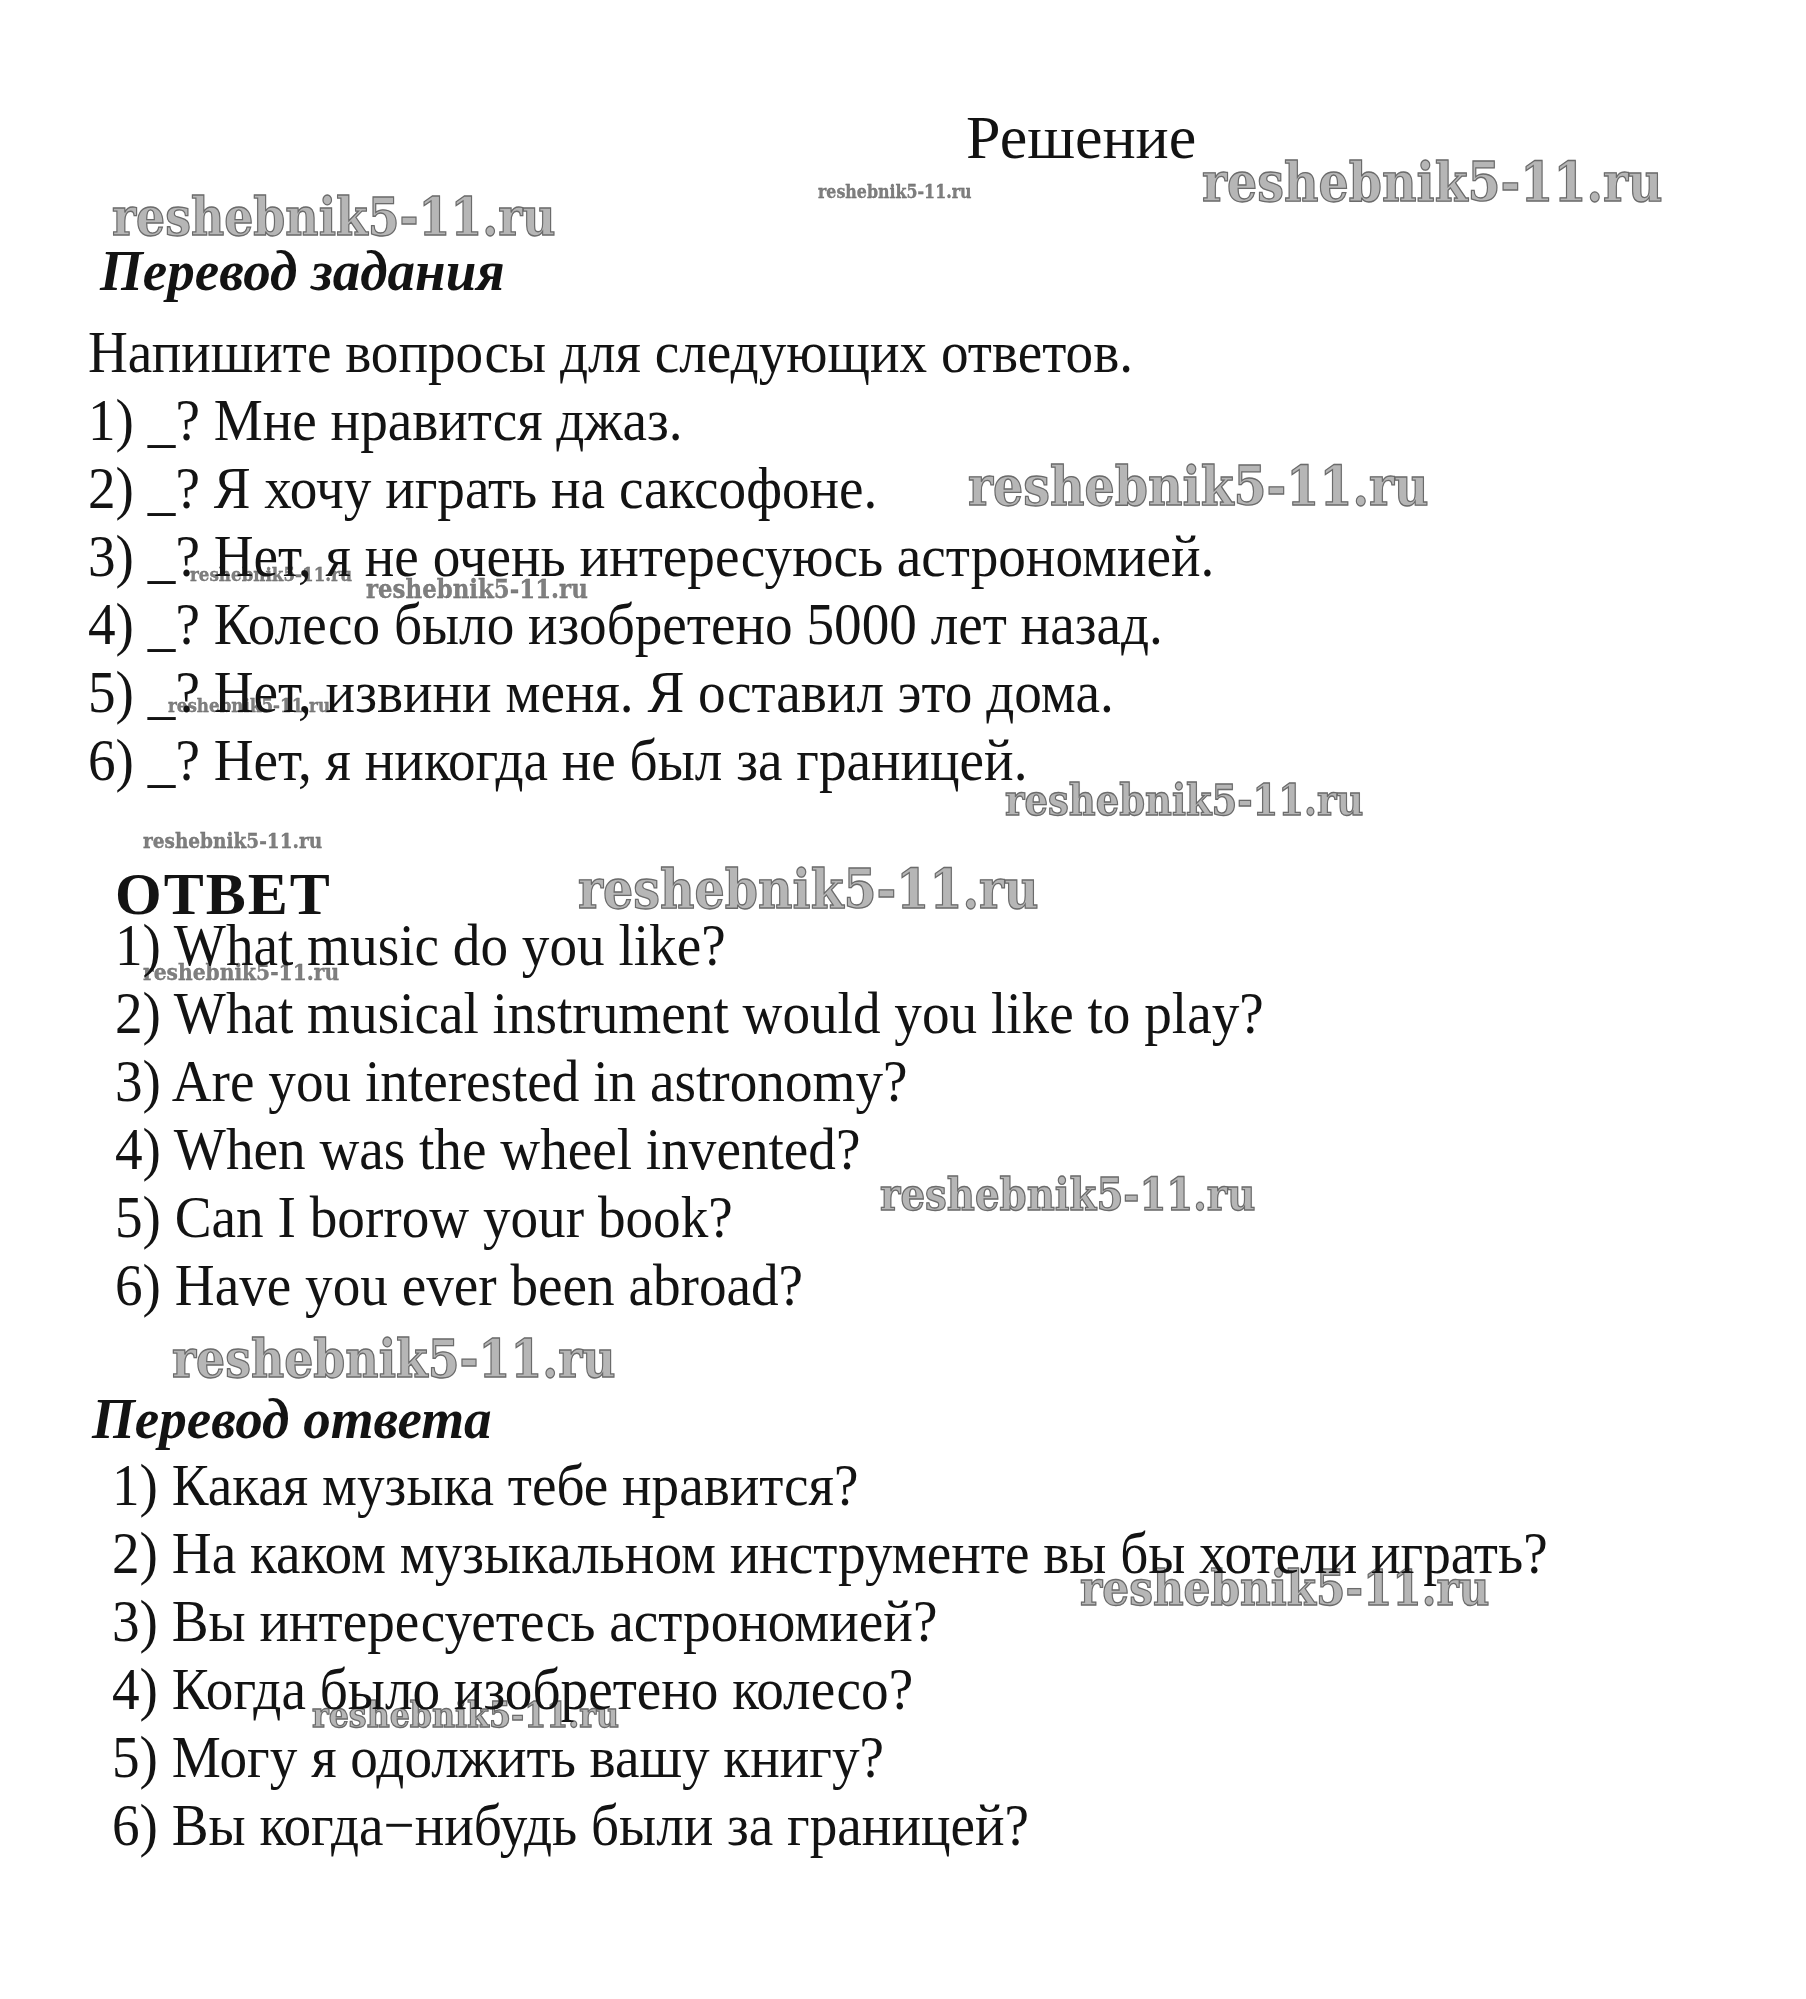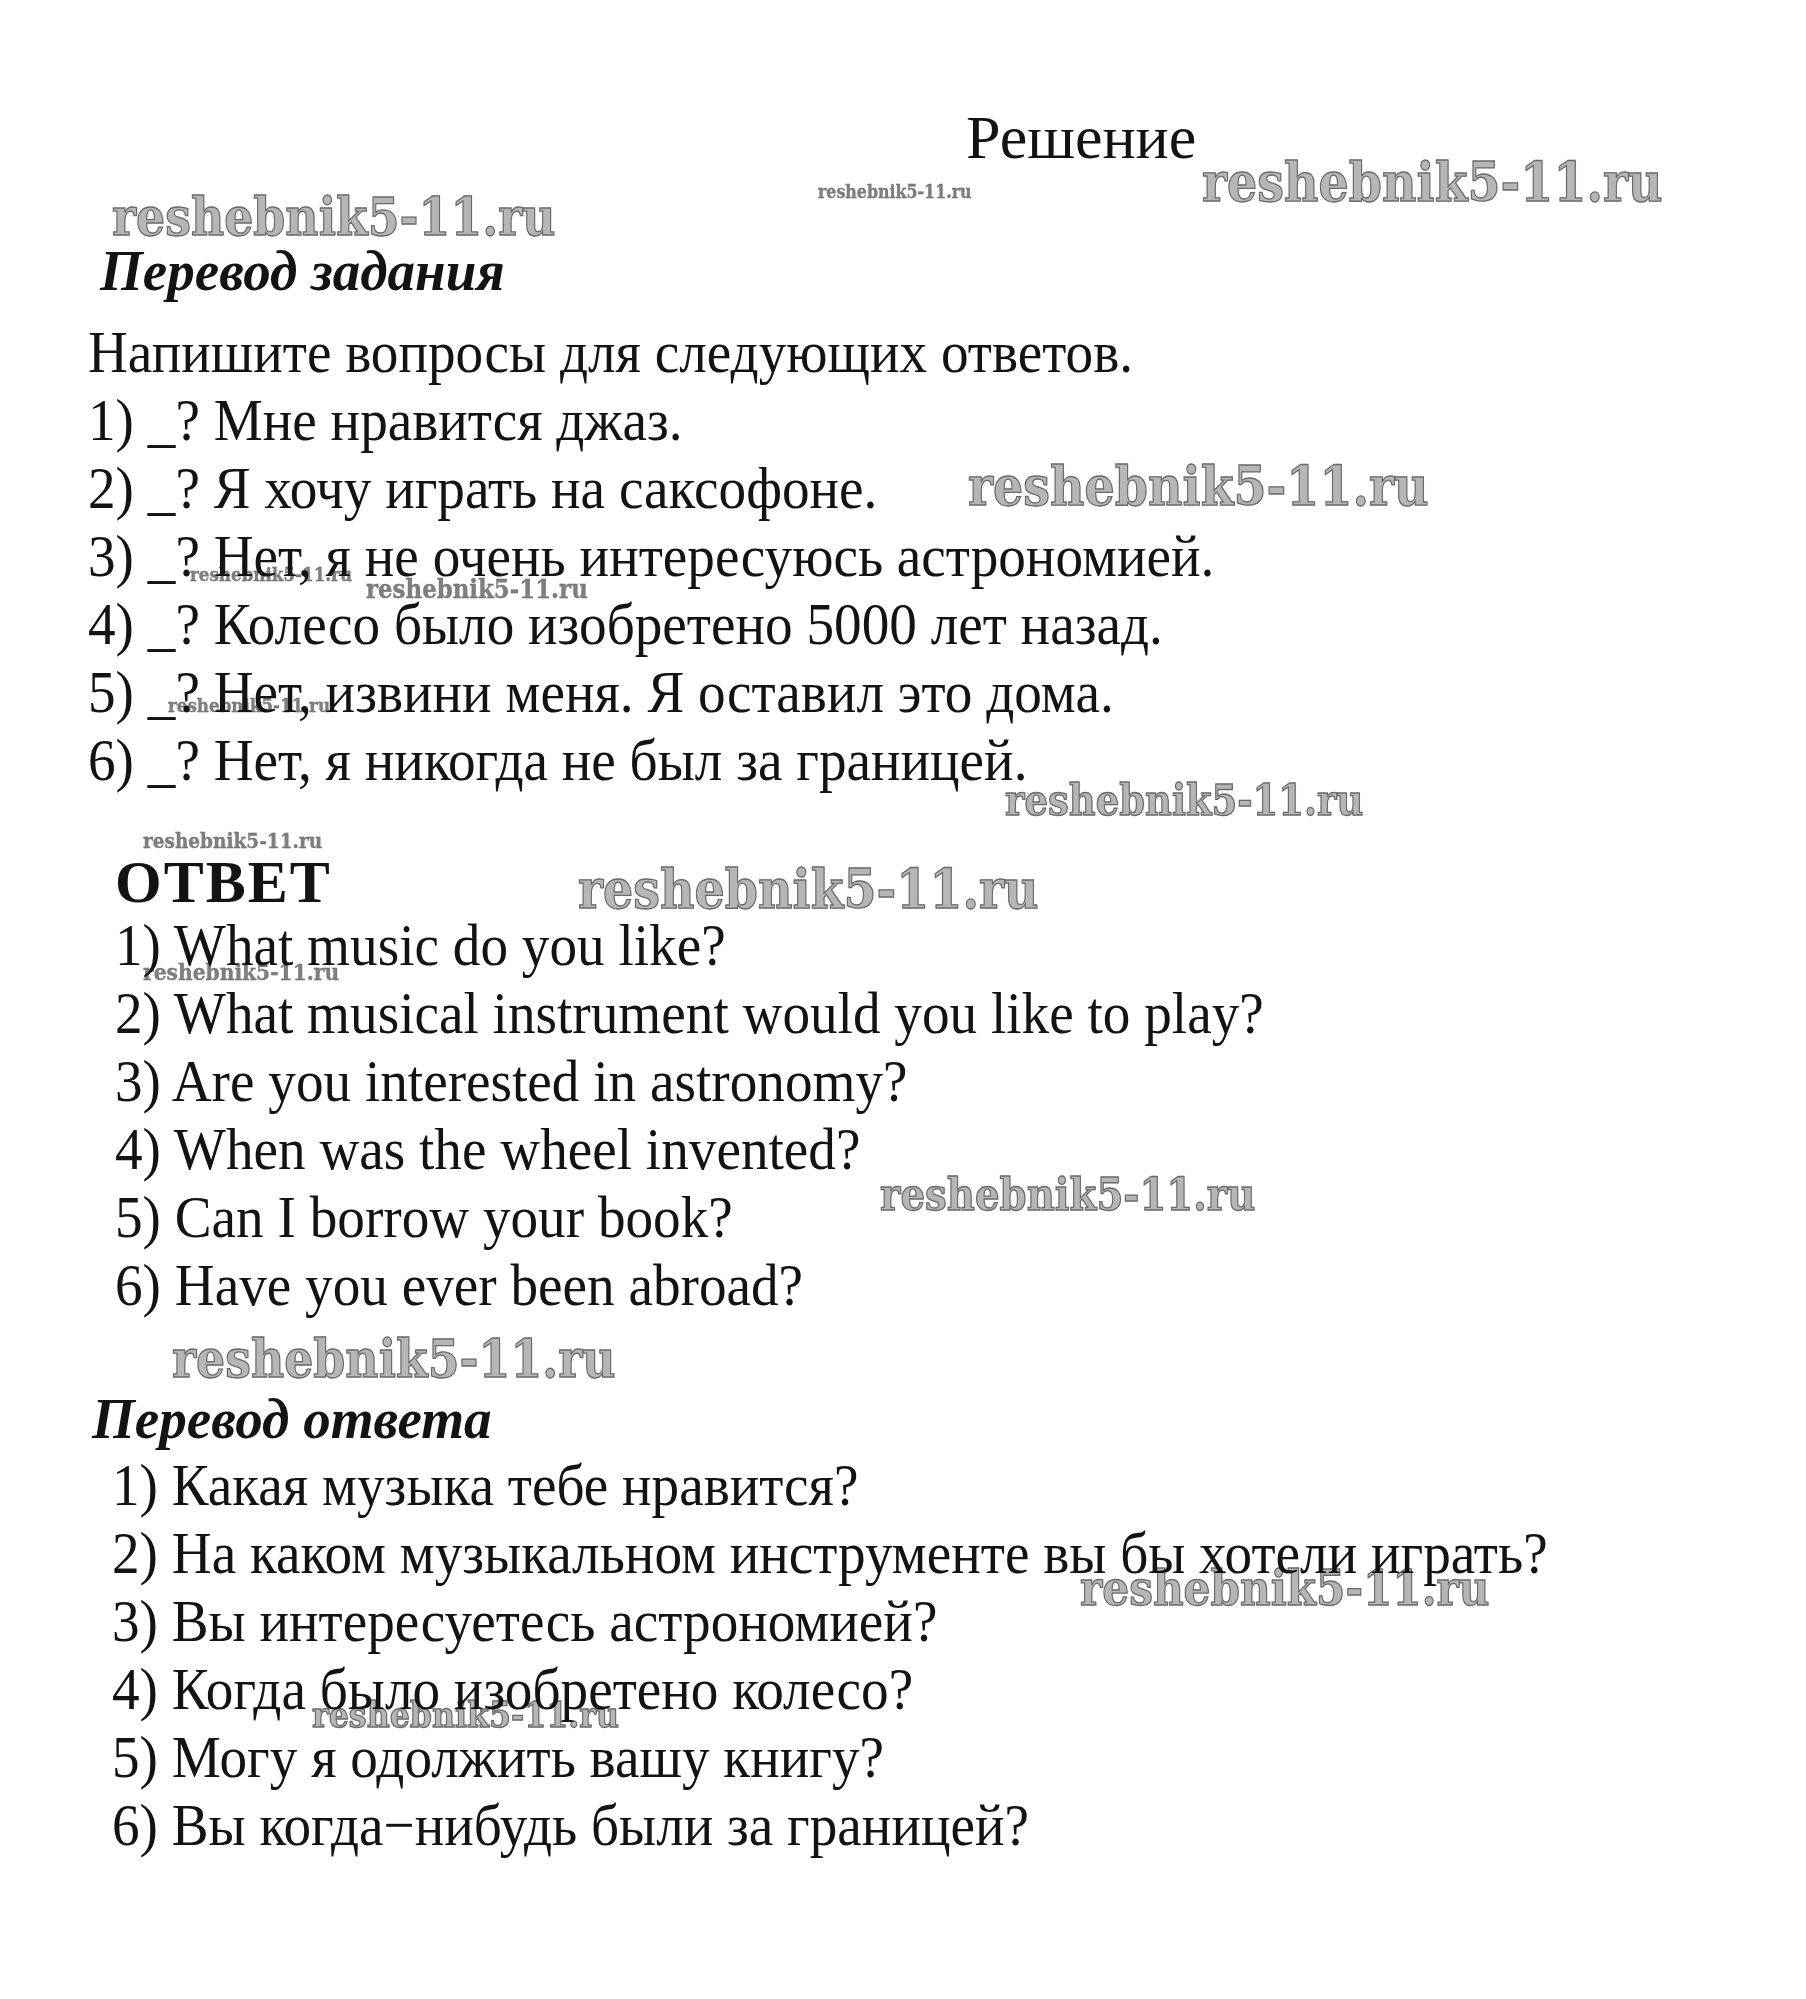--- a/index.html
+++ b/index.html
@@ -36,20 +36,21 @@
     transform:scaleX(.95);
     transform-origin:0 0;
   }
   .heading-caps{
     position:absolute;
     font-size:60px;
     line-height:1;
     font-weight:bold;
     letter-spacing:2px;
     white-space:nowrap;
+    margin-top:12px;
   }
   .wm{
     position:absolute;
     font-family:"DejaVu Serif", serif;
     font-weight:bold;
     line-height:1;
     white-space:nowrap;
     transform:scaleX(.88);
     transform-origin:0 0;
   }

